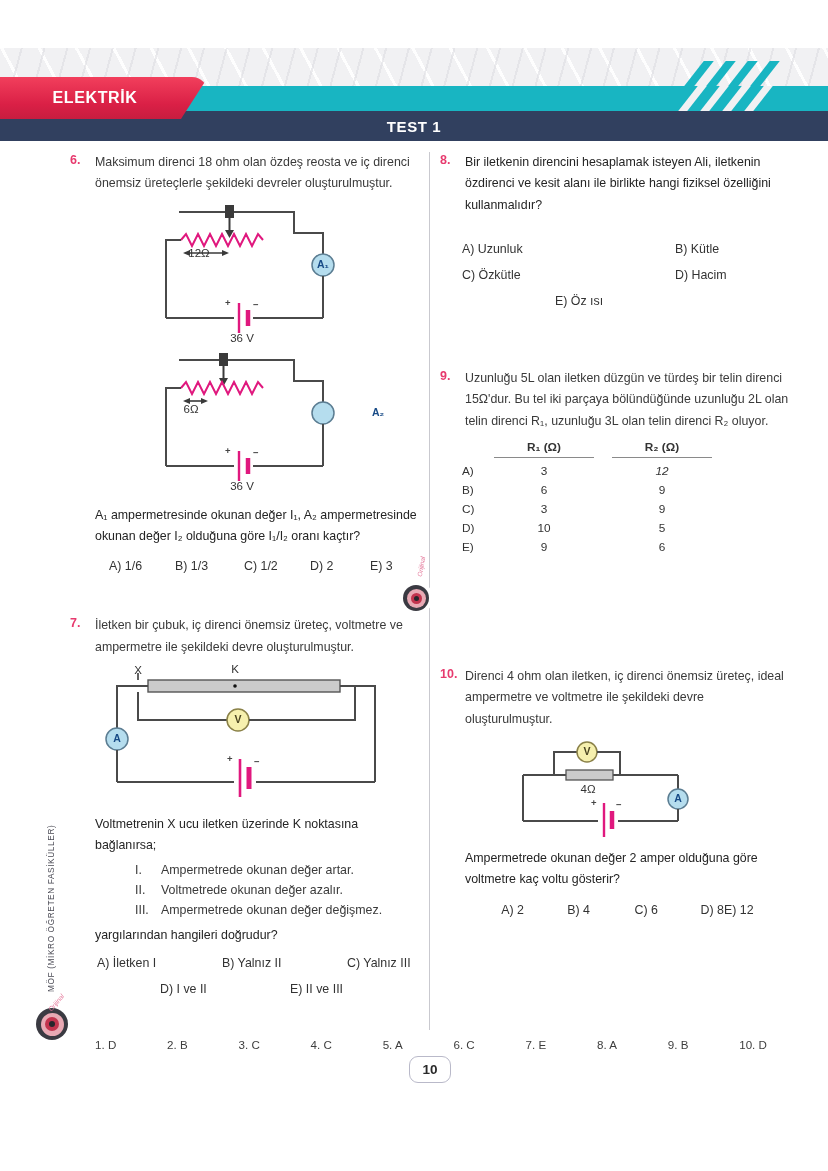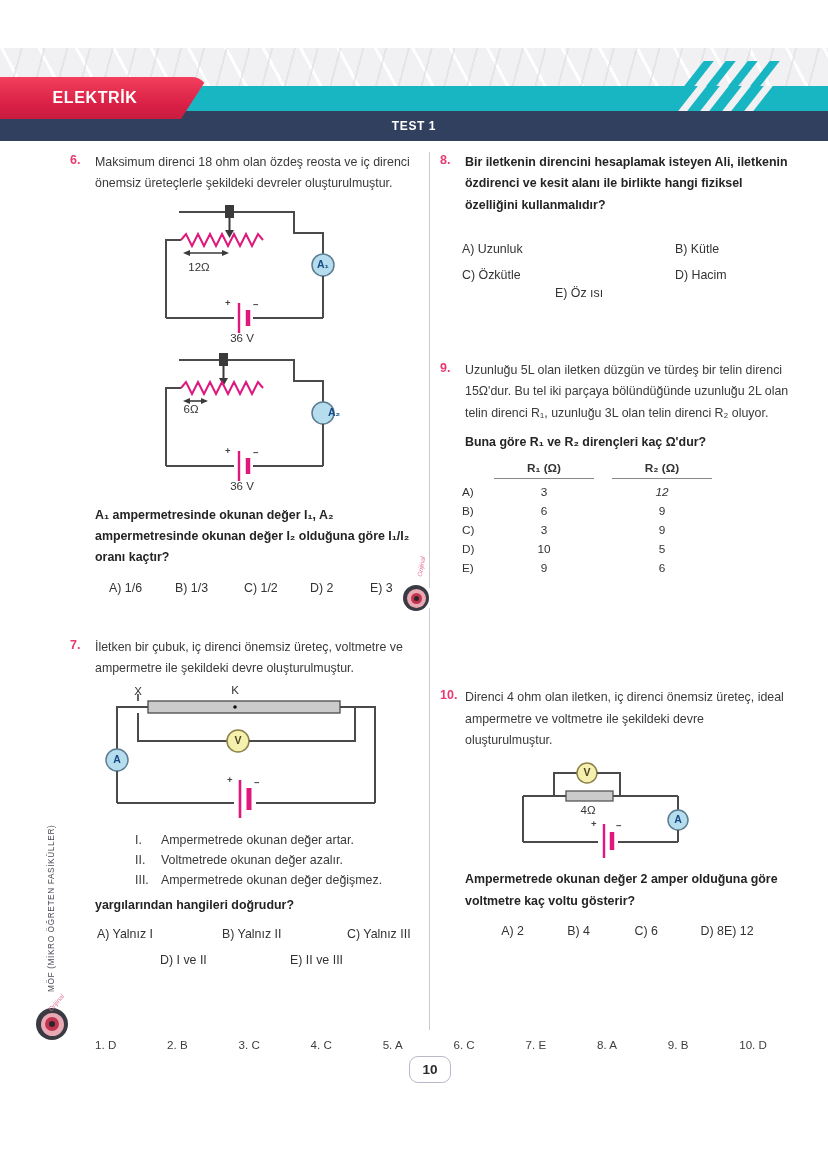--- a/index.html
+++ b/index.html
@@ -9,37 +9,37 @@
   
   .texture{position:absolute;top:48px;left:0;width:828px;height:64px;background-color:#f1f1f3;
     background-image:repeating-linear-gradient(105deg,rgba(255,255,255,0) 0 20px,rgba(219,219,224,.55) 20px 22px),
                      repeating-linear-gradient(62deg,rgba(255,255,255,0) 0 30px,rgba(255,255,255,.9) 30px 33px);}
   .teal-band{position:absolute;top:86px;left:0;width:828px;height:25px;background:#18b5c2;}
   .slash{position:absolute;transform:skewX(-38deg);}
   .slash.t{top:61px;width:10px;height:25px;background:#18b5c2;}
   .slash.w{top:86px;width:9px;height:25px;background:#f1f1f3;}
   .navy-bar{position:absolute;top:111px;left:0;width:828px;height:30px;background:#31405f;
             display:flex;align-items:center;justify-content:center;}
-  .test-title{color:#fff;font-weight:bold;font-size:12px;letter-spacing:.6px;}
+  .test-title{color:#fff;font-weight:bold;font-size:15px;letter-spacing:.6px;}
   .red-banner{position:absolute;top:77px;left:0;width:208px;height:42px;
     background:linear-gradient(180deg,#f23f5c 0%,#da2046 65%,#c71d3f 100%);
     border-top-right-radius:16px;clip-path:polygon(0 0,100% 0,87% 100%,0 100%);
     display:flex;align-items:center;justify-content:center;box-shadow:0 2px 3px rgba(120,0,25,.3);}
   .subject{color:#fff;font-weight:bold;font-size:16px;letter-spacing:.6px;padding-right:18px;}
 
   
   .divider{position:absolute;left:429px;top:152px;height:878px;border-left:1.5px solid #c9c9cf;}
   .col-left{position:absolute;left:70px;top:152px;width:348px;}
   .col-right{position:absolute;left:440px;top:152px;width:352px;}
 
   
   .q-head{display:flex;}
   .q-num{flex:0 0 25px;font-weight:bold;color:#e73a6e;font-size:12.5px;padding-top:1px;}
   .q-stem{flex:1;font-size:12.4px;line-height:1.72;color:#3a3a3a;}
-  .bold{font-weight:bold;color:#242424;}
+  .bold{font-weight:normal;color:#242424;}
   .q-text{font-size:12.4px;line-height:1.72;margin:8px 0 0 25px;}
   .opts{display:flex;font-size:12.4px;color:#333;}
   .stmt{display:flex;font-size:12.4px;margin:6px 0 0 65px;}
   .stmt-n{flex:0 0 26px;}
 
   
   .circ{position:relative;}
   .circ svg{position:absolute;top:0;left:0;overflow:visible;}
   .lbl{position:absolute;font-size:11.5px;color:#333;text-align:center;}
   .meter{position:absolute;font-weight:bold;font-size:10.5px;text-align:center;}
@@ -107,21 +107,21 @@
           <line x1="31" y1="48" x2="69" y2="48" stroke="#3a3a3a" stroke-width="1.6"></line>
           <polygon points="27,48 34,45 34,51" fill="#3a3a3a"></polygon>
           <polygon points="73,48 66,45 66,51" fill="#3a3a3a"></polygon>
           <circle cx="167" cy="60" r="11" fill="#b5ddee" stroke="#5b7d92" stroke-width="1.5"></circle>
           <line x1="167" y1="71" x2="167" y2="113" stroke="#4a4a4a" stroke-width="2"></line>
           <line x1="10" y1="113" x2="78" y2="113" stroke="#4a4a4a" stroke-width="2"></line>
           <line x1="97" y1="113" x2="167" y2="113" stroke="#4a4a4a" stroke-width="2"></line>
           <line x1="83" y1="98" x2="83" y2="128" stroke="#e0187e" stroke-width="2.4"></line>
           <line x1="92" y1="105" x2="92" y2="121" stroke="#e0187e" stroke-width="4.5"></line>
         </svg>
-        <span class="lbl" style="left:20px;top:56px;width:46px;">12Ω</span>
+        <span class="lbl" style="left:20px;top:42px;width:46px;">12Ω</span>
         <span class="meter a" style="left:156px;top:53px;width:22px;">A₁</span>
         <span class="sign" style="left:69px;top:92px;">+</span>
         <span class="sign" style="left:97px;top:94px;">−</span>
         <span class="lbl" style="left:64px;top:127px;width:44px;">36 V</span>
       </div>
 
       <div class="circ" style="width:260px;height:144px;margin:4px 0 0 86px;">
         <svg width="260" height="144">
           <polyline points="23,7 138,7 138,28 167,28 167,49" fill="none" stroke="#4a4a4a" stroke-width="2"></polyline>
           <rect x="63" y="0" width="9" height="13" fill="#3a3a3a"></rect>
@@ -133,21 +133,21 @@
           <polygon points="27,48 34,45 34,51" fill="#3a3a3a"></polygon>
           <polygon points="52,48 45,45 45,51" fill="#3a3a3a"></polygon>
           <circle cx="167" cy="60" r="11" fill="#b5ddee" stroke="#5b7d92" stroke-width="1.5"></circle>
           <line x1="167" y1="71" x2="167" y2="113" stroke="#4a4a4a" stroke-width="2"></line>
           <line x1="10" y1="113" x2="78" y2="113" stroke="#4a4a4a" stroke-width="2"></line>
           <line x1="97" y1="113" x2="167" y2="113" stroke="#4a4a4a" stroke-width="2"></line>
           <line x1="83" y1="98" x2="83" y2="128" stroke="#e0187e" stroke-width="2.4"></line>
           <line x1="92" y1="105" x2="92" y2="121" stroke="#e0187e" stroke-width="4.5"></line>
         </svg>
         <span class="lbl" style="left:14px;top:50px;width:42px;">6Ω</span>
-        <span class="meter a" style="left:156px;top:53px;width:44px;">A₂</span>
+        <span class="meter a" style="left:156px;top:53px;width:44px;padding-left:44px;">A₂</span>
         <span class="sign" style="left:69px;top:92px;">+</span>
         <span class="sign" style="left:97px;top:94px;">−</span>
         <span class="lbl" style="left:64px;top:127px;width:44px;">36 V</span>
       </div>
 
       <div class="q-text bold">A₁ ampermetresinde okunan değer I₁, A₂ ampermetresinde okunan değer I₂ olduğuna göre I₁/I₂ oranı kaçtır?</div>
       <div class="opts" style="margin:12px 0 0 27px;">
         <span style="width:66px;margin-left:12px;">A) 1/6</span>
         <span style="width:69px;">B) 1/3</span>
         <span style="width:66px;">C) 1/2</span>
@@ -180,35 +180,36 @@
           <line x1="149" y1="103" x2="149" y2="125" stroke="#e0187e" stroke-width="5"></line>
         </svg>
         <span class="lbl" style="left:30px;top:0px;width:16px;">X</span>
         <span class="lbl" style="left:127px;top:-1px;width:16px;">K</span>
         <span class="meter v" style="left:129px;top:49px;width:18px;">V</span>
         <span class="meter a" style="left:8px;top:68px;width:18px;">A</span>
         <span class="sign" style="left:127px;top:89px;">+</span>
         <span class="sign" style="left:154px;top:92px;">−</span>
       </div>
 
+      <div class="q-text bold">Voltmetrenin X ucu iletken üzerinde K noktasına bağlanırsa;</div>
       <div class="stmt">
         <span class="stmt-n">I.</span>
         <span>Ampermetrede okunan değer artar.</span>
       </div>
       <div class="stmt">
         <span class="stmt-n">II.</span>
         <span>Voltmetrede okunan değer azalır.</span>
       </div>
       <div class="stmt">
         <span class="stmt-n">III.</span>
         <span>Ampermetrede okunan değer değişmez.</span>
       </div>
       <div class="q-text bold">yargılarından hangileri doğrudur?</div>
       <div class="opts" style="margin:10px 0 0 27px;">
-        <span style="width:125px;">A) Yalnız I</span>
+        <span style="width:125px;">A) İletken I</span>
         <span style="width:125px;">B) Yalnız II</span>
         <span>C) Yalnız III</span>
       </div>
       <div class="opts" style="margin:12px 0 0 90px;">
         <span style="width:130px;">D) I ve II</span>
         <span>E) II ve III</span>
       </div>
     </div>
   </div>
 
@@ -220,31 +221,30 @@
         <div class="q-stem bold">Bir iletkenin direncini hesaplamak isteyen Ali, iletkenin özdirenci ve kesit alanı ile birlikte hangi fiziksel özelliğini kullanmalıdır?</div>
       </div>
       <div class="opts" style="margin:26px 0 0 22px;">
         <span style="width:213px;">A) Uzunluk</span>
         <span>B) Kütle</span>
       </div>
       <div class="opts" style="margin:12px 0 0 22px;">
         <span style="width:213px;">C) Özkütle</span>
         <span>D) Hacim</span>
       </div>
-      <div class="opts" style="margin:4px 0 0 115px;">
+      <div class="opts" style="margin:12px 0 0 115px;">
         <span>E) Öz ısı</span>
       </div>
     </div>
 
     <div style="margin-top:60px;">
       <div class="q-head">
         <span class="q-num">9.</span>
         <div class="q-stem">Uzunluğu 5L olan iletken düzgün ve türdeş bir telin direnci 15Ω'dur. Bu tel iki parçaya bölündüğünde uzunluğu 2L olan telin direnci R₁, uzunluğu 3L olan telin direnci R₂ oluyor.</div>
       </div>
-      <div class="q-text bold">Buna göre R₁ ve R₂ dirençleri kaç Ω'dur?</div>
 
       <div style="margin:8px 0 0 22px;font-size:11.8px;color:#333;">
         <div style="display:flex;font-weight:bold;">
           <span style="width:32px;"></span>
           <span style="width:100px;text-align:center;border-bottom:1.4px solid #8a8a8a;padding-bottom:3px;">R₁ (Ω)</span>
           <span style="width:18px;"></span>
           <span style="width:100px;text-align:center;border-bottom:1.4px solid #8a8a8a;padding-bottom:3px;">R₂ (Ω)</span>
         </div>
         <div style="display:flex;margin-top:6px;">
           <span style="width:32px;">A)</span>

